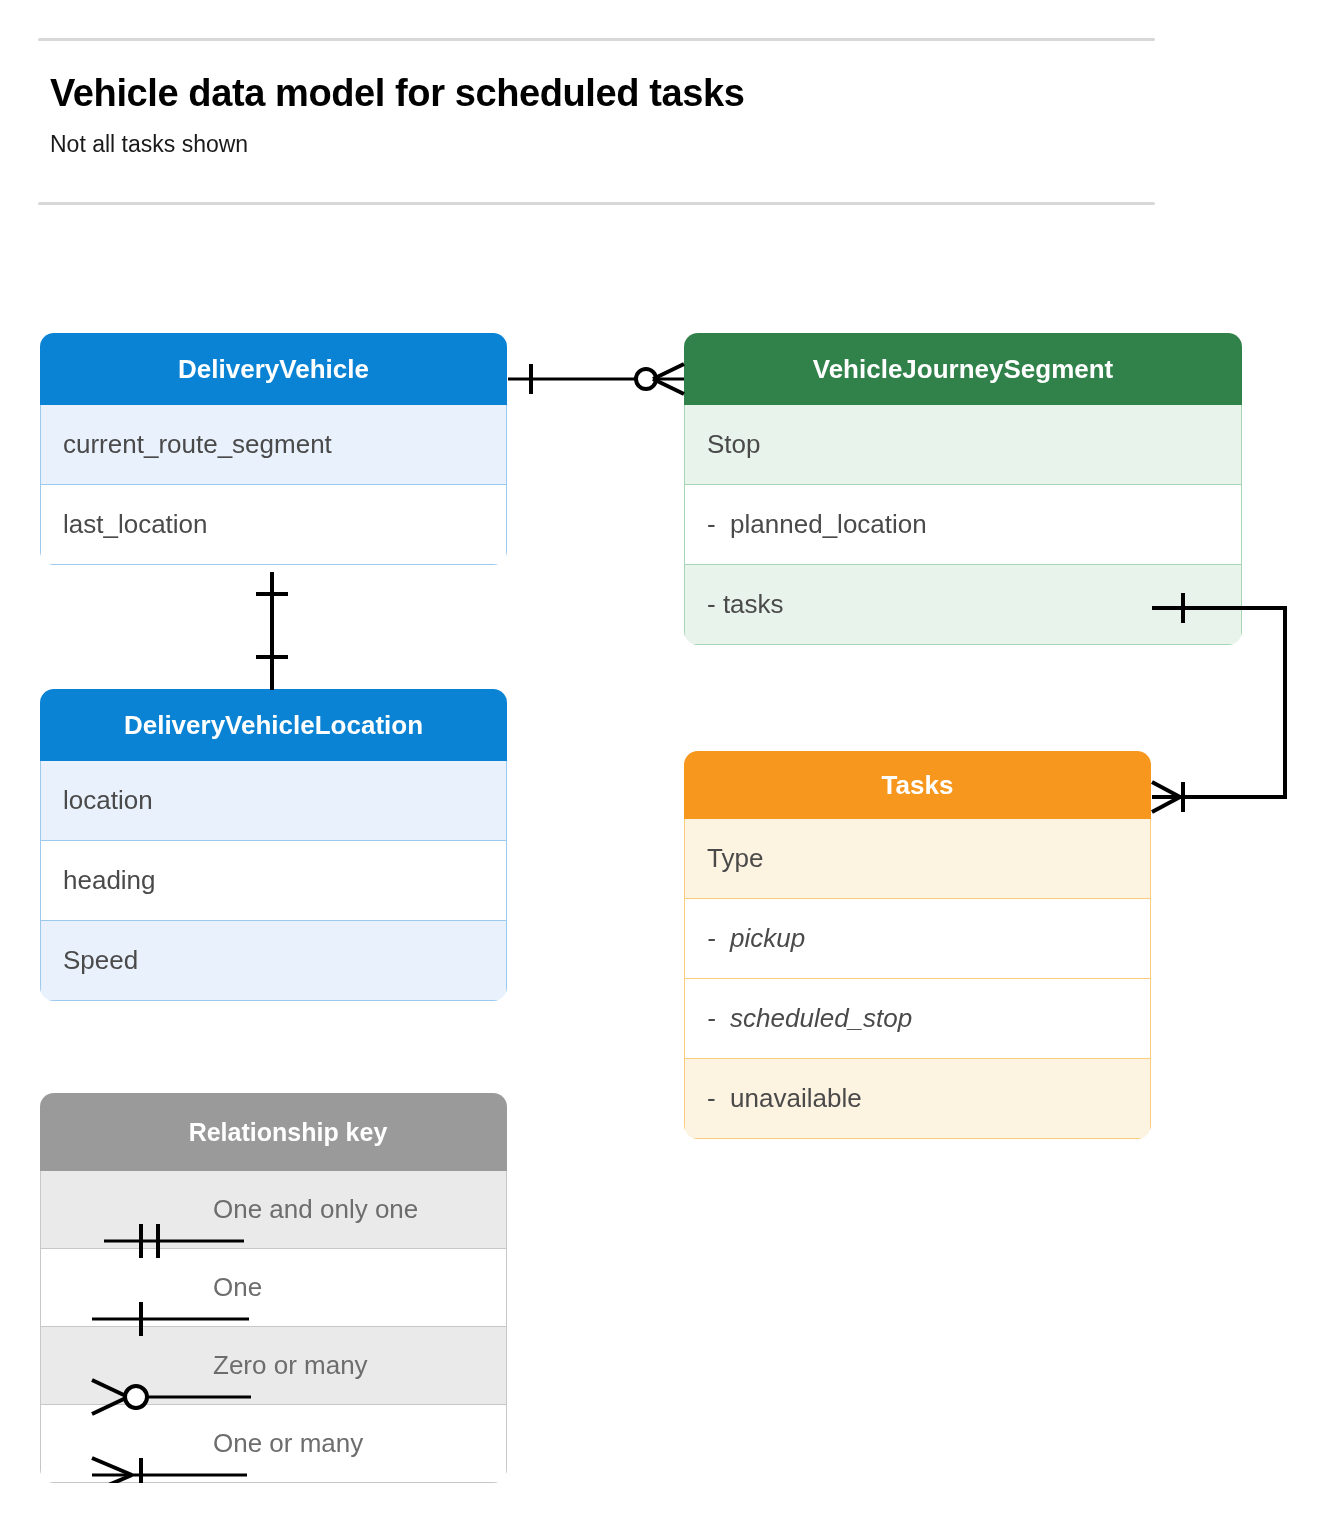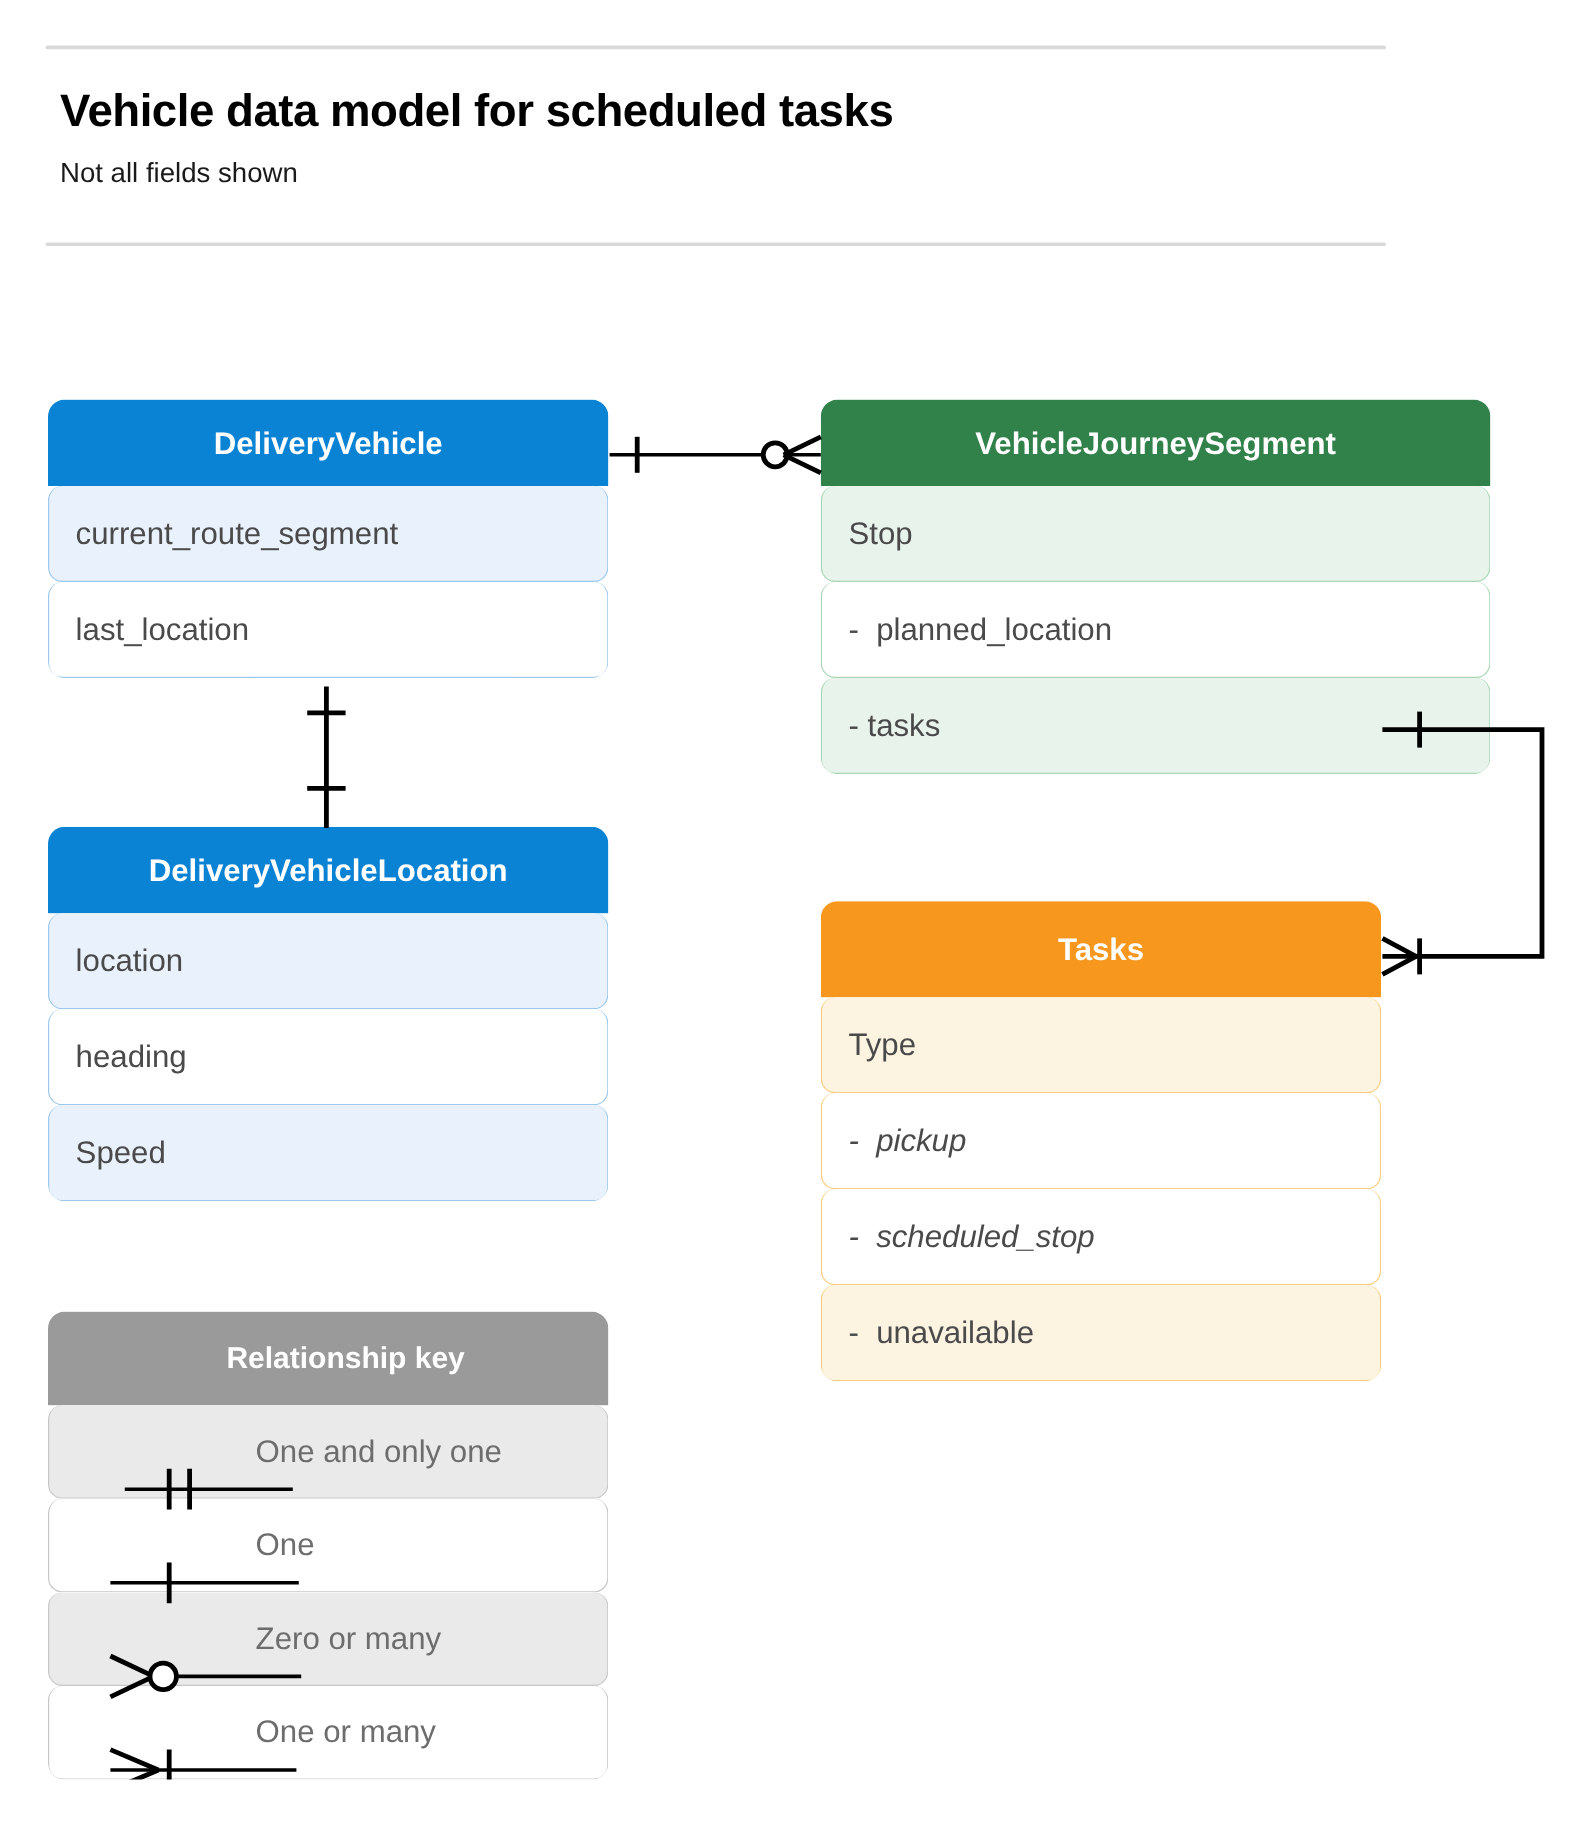--- a/index.html
+++ b/index.html
@@ -68,21 +68,20 @@
   }
   .entity-row {
     box-sizing: border-box;
     width: 100%;
     display: flex;
     align-items: center;
     color: #4a4a4a;
     font-size: 26px;
     padding-left: 22px;
     white-space: pre;
-    border-radius: 12px;
   }
 
   
   .theme-blue .entity-header { background: #0b83d4; }
   .theme-blue .entity-row { border: 1px solid #9cc9ee; border-top: none; }
   .theme-blue .entity-row.alt { background: #e9f2fc; }
   .theme-blue .entity-row.plain { background: #ffffff; }
 
   
   .theme-green .entity-header { background: #31814a; }
@@ -109,21 +108,21 @@
 
   #box-vehicle-journey-segment { left: 684px; top: 333px; width: 558px; }
   #box-vehicle-journey-segment .entity-header { height: 72px; }
   #box-vehicle-journey-segment .entity-row { height: 80px; }
 
   #box-delivery-vehicle-location { left: 40px; top: 689px; width: 467px; }
   #box-delivery-vehicle-location .entity-header { height: 72px; }
   #box-delivery-vehicle-location .entity-row { height: 80px; }
 
   #box-tasks { left: 684px; top: 751px; width: 467px; }
-  #box-tasks .entity-header { height: 80px; }
+  #box-tasks .entity-header { height: 68px; }
   #box-tasks .entity-row { height: 80px; }
 
   #box-relationship-key { left: 40px; top: 1093px; width: 467px; }
   #box-relationship-key .entity-header { height: 78px; font-size: 25px; }
   #box-relationship-key .entity-row { height: 78px; padding-left: 0; }
 
   
   .legend-symbol {
     width: 172px;
     flex: none;
@@ -142,21 +141,21 @@
     left: 0; top: 0;
     width: 1325px; height: 1530px;
     pointer-events: none;
   }
 </style>
 </head>
 <body>
 
 <div class="rule" id="rule-top"></div>
 <div id="page-title">Vehicle data model for scheduled tasks</div>
-<div id="page-subtitle">Not all fields shown</div>
+<div id="page-subtitle">Not all tasks shown</div>
 <div class="rule" id="rule-bottom"></div>
 
 <div class="entity theme-blue" id="box-delivery-vehicle">
   <div class="entity-header">DeliveryVehicle</div>
   <div class="entity-row alt">current_route_segment</div>
   <div class="entity-row plain">last_location</div>
 </div>
 
 <div class="entity theme-green" id="box-vehicle-journey-segment">
   <div class="entity-header">VehicleJourneySegment</div>

